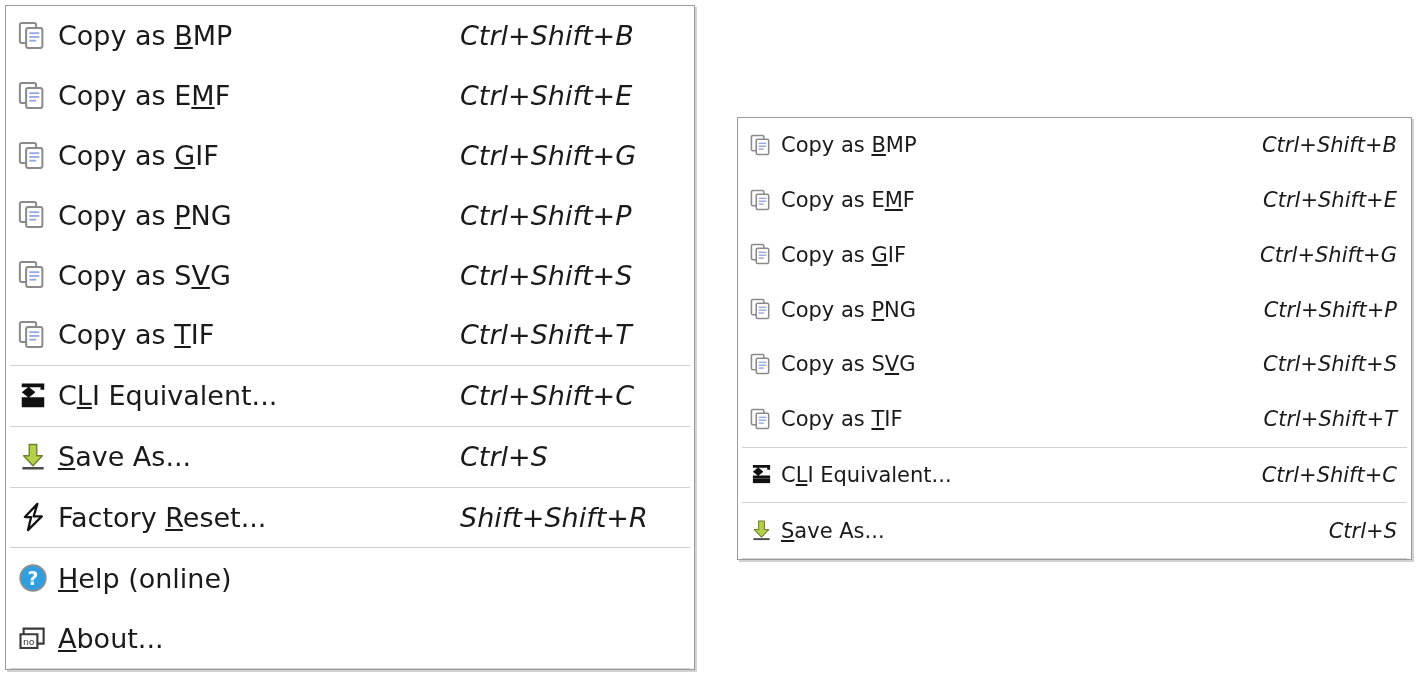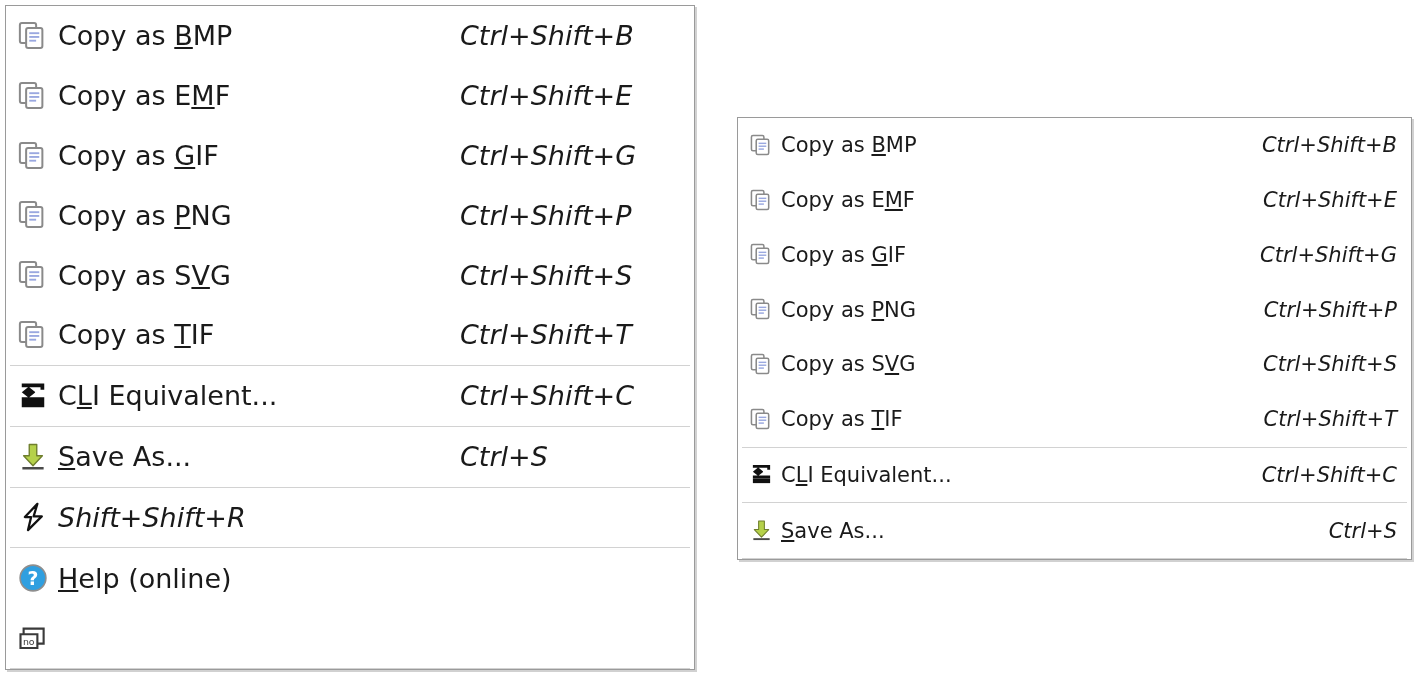--- a/index.html
+++ b/index.html
@@ -212,40 +212,42 @@
           <span class="mi-label"><u>S</u>ave As...</span>
           <span class="mi-accel">Ctrl+S</span>
         </div>
         <div class="sep"></div>
         <div class="menu-item">
           <span class="mi-icon">
             <svg width="30" height="30" viewBox="0 0 24 24">
         <path d="M15.5 1.5 L5.5 12 h5 l-2.5 10.5 L19 11.5 h-6.5 Z" fill="#fff" stroke="#111" stroke-width="1.8" stroke-linejoin="round"></path>
       </svg>
           </span>
+          <span class="mi-label">Factory <u>R</u>eset...</span>
           <span class="mi-accel">Shift+Shift+R</span>
         </div>
         <div class="sep"></div>
         <div class="menu-item">
           <span class="mi-icon">
             <svg width="30" height="30" viewBox="0 0 24 24">
         <circle cx="12" cy="12" r="10.3" fill="#2f9fe0" stroke="#8e8e8e" stroke-width="1.3"></circle>
         <text x="12" y="17.6" font-family="DejaVu Sans, sans-serif" font-size="15" font-weight="bold" fill="#ffffff" text-anchor="middle">?</text>
       </svg>
           </span>
           <span class="mi-label"><u>H</u>elp (online)</span>
         </div>
         <div class="menu-item">
           <span class="mi-icon">
             <svg width="30" height="30" viewBox="0 0 24 24">
         <path d="M4.5 4.5 h16 v12 h-16 Z" fill="#fff" stroke="#3a3a3a" stroke-width="1.7"></path>
         <path d="M2 9 h13.5 v11 H2 Z" fill="#fff" stroke="#3a3a3a" stroke-width="1.7"></path>
         <text x="8.6" y="17.5" font-family="DejaVu Sans, sans-serif" font-size="7.5" fill="#3a3a3a" text-anchor="middle">no</text>
       </svg>
           </span>
+          <span class="mi-label"><u>A</u>bout...</span>
           <span class="mi-accel"></span>
         </div>
         <div class="sep"></div>
       </div>
   </div>
 
   <div class="menu" id="menu-right">
     <div class="menu-inner">
         <div class="menu-item">
           <span class="mi-icon">

